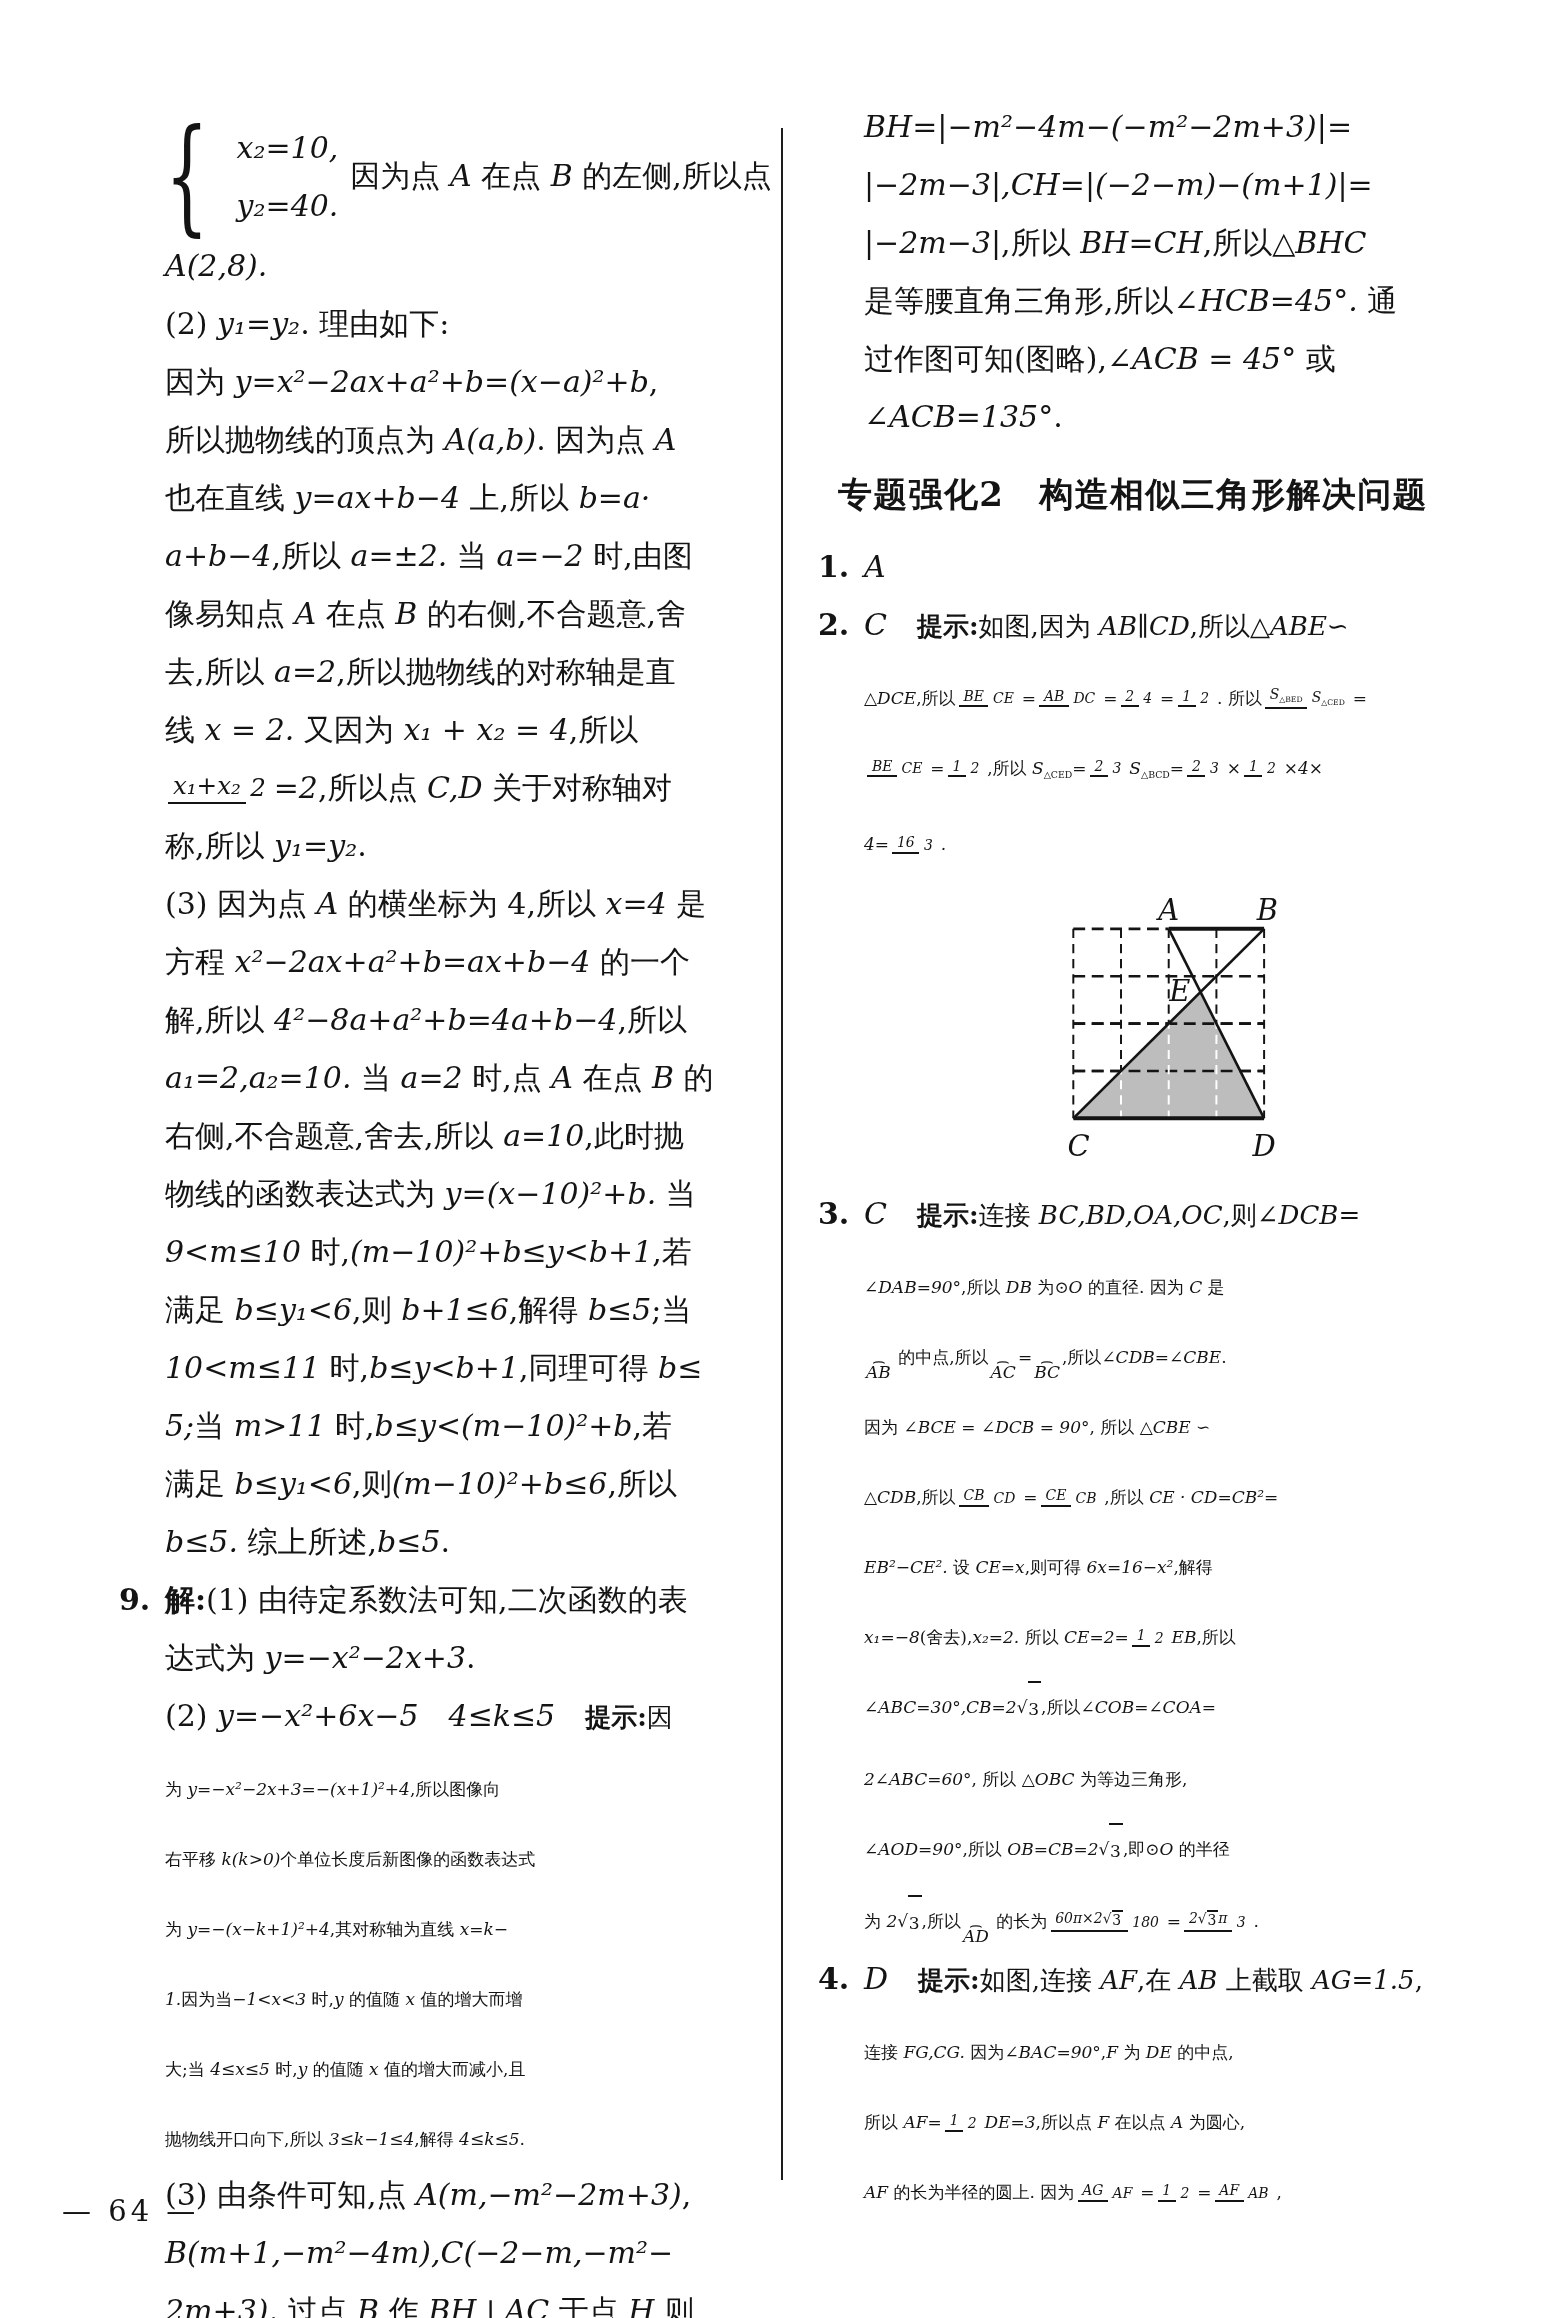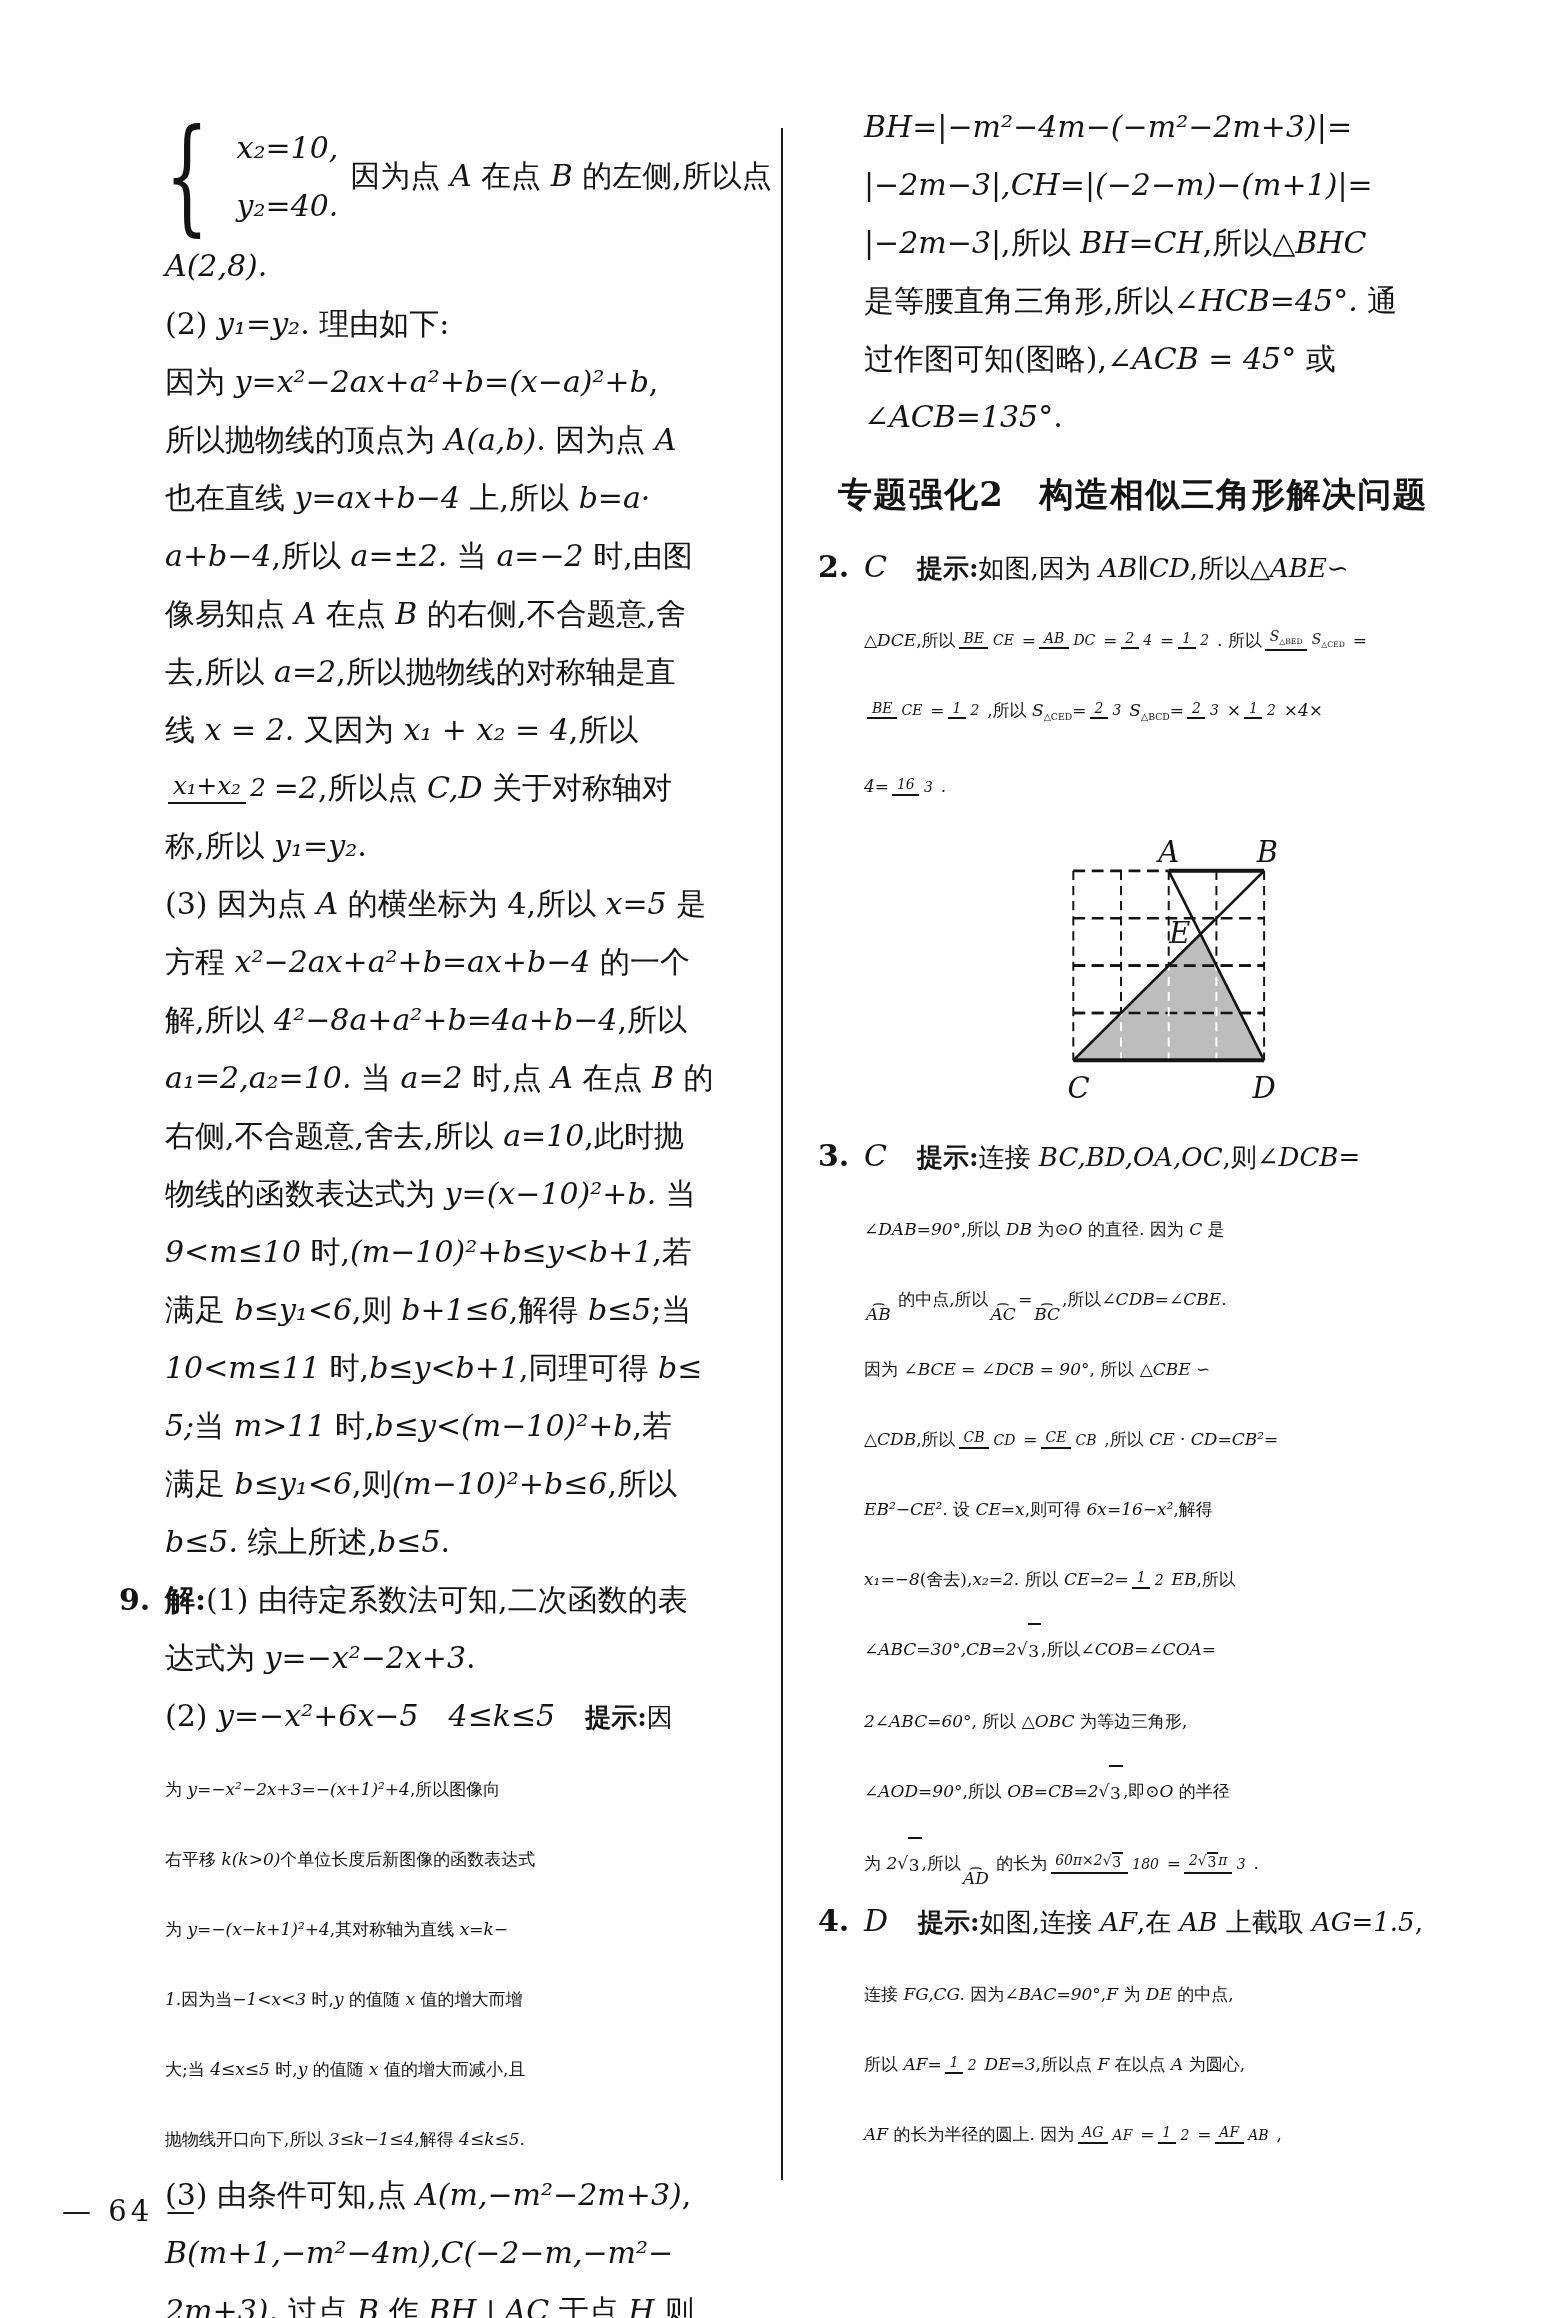--- a/index.html
+++ b/index.html
@@ -64,21 +64,21 @@
       <div class="line"><span class="seg">也在直线 </span><span class="seg m">y=ax+b−4</span><span class="seg"> 上,所以 </span><span class="seg m">b=a·</span></div>
       <div class="line"><span class="seg m">a+b−4</span><span class="seg">,所以 </span><span class="seg m">a=±2.</span><span class="seg"> 当 </span><span class="seg m">a=−2</span><span class="seg"> 时,由图</span></div>
       <div class="line"><span class="seg">像易知点 </span><span class="seg m">A</span><span class="seg"> 在点 </span><span class="seg m">B</span><span class="seg"> 的右侧,不合题意,舍</span></div>
       <div class="line"><span class="seg">去,所以 </span><span class="seg m">a=2</span><span class="seg">,所以抛物线的对称轴是直</span></div>
       <div class="line"><span class="seg">线 </span><span class="seg m">x = 2.</span><span class="seg"> 又因为 </span><span class="seg m">x₁ + x₂ = 4</span><span class="seg">,所以</span></div>
       <div class="line"><span class="frac">
           <span class="fn"><span class="m">x₁+x₂</span></span>
           <span class="fd"><span class="m">2</span></span>
         </span><span class="seg m">=2</span><span class="seg">,所以点 </span><span class="seg m">C,D</span><span class="seg"> 关于对称轴对</span></div>
       <div class="line"><span class="seg">称,所以 </span><span class="seg m">y₁=y₂</span><span class="seg">.</span></div>
-      <div class="line"><span class="seg">(3) 因为点 </span><span class="seg m">A</span><span class="seg"> 的横坐标为 4,所以 </span><span class="seg m">x=5</span><span class="seg"> 是</span></div>
+      <div class="line"><span class="seg">(3) 因为点 </span><span class="seg m">A</span><span class="seg"> 的横坐标为 4,所以 </span><span class="seg m">x=4</span><span class="seg"> 是</span></div>
       <div class="line"><span class="seg">方程 </span><span class="seg m">x²−2ax+a²+b=ax+b−4</span><span class="seg"> 的一个</span></div>
       <div class="line"><span class="seg">解,所以 </span><span class="seg m">4²−8a+a²+b=4a+b−4</span><span class="seg">,所以</span></div>
       <div class="line"><span class="seg m">a₁=2,a₂=10.</span><span class="seg"> 当 </span><span class="seg m">a=2</span><span class="seg"> 时,点 </span><span class="seg m">A</span><span class="seg"> 在点 </span><span class="seg m">B</span><span class="seg"> 的</span></div>
       <div class="line"><span class="seg">右侧,不合题意,舍去,所以 </span><span class="seg m">a=10</span><span class="seg">,此时抛</span></div>
       <div class="line"><span class="seg">物线的函数表达式为 </span><span class="seg m">y=(x−10)²+b.</span><span class="seg"> 当</span></div>
       <div class="line"><span class="seg m">9&lt;m≤10</span><span class="seg"> 时,</span><span class="seg m">(m−10)²+b≤y&lt;b+1</span><span class="seg">,若</span></div>
       <div class="line"><span class="seg">满足 </span><span class="seg m">b≤y₁&lt;6</span><span class="seg">,则 </span><span class="seg m">b+1≤6</span><span class="seg">,解得 </span><span class="seg m">b≤5</span><span class="seg">;当</span></div>
       <div class="line"><span class="seg m">10&lt;m≤11</span><span class="seg"> 时,</span><span class="seg m">b≤y&lt;b+1</span><span class="seg">,同理可得 </span><span class="seg m">b≤</span></div>
       <div class="line"><span class="seg m">5;</span><span class="seg">当 </span><span class="seg m">m&gt;11</span><span class="seg"> 时,</span><span class="seg m">b≤y&lt;(m−10)²+b</span><span class="seg">,若</span></div>
       <div class="line"><span class="seg">满足 </span><span class="seg m">b≤y₁&lt;6</span><span class="seg">,则</span><span class="seg m">(m−10)²+b≤6</span><span class="seg">,所以</span></div>
@@ -103,20 +103,21 @@
     <div>
         <div class="line"><span class="seg m">BH=|−m²−4m−(−m²−2m+3)|=</span></div>
         <div class="line"><span class="seg m">|−2m−3|,CH=|(−2−m)−(m+1)|=</span></div>
         <div class="line"><span class="seg m">|−2m−3|</span><span class="seg">,所以 </span><span class="seg m">BH=CH</span><span class="seg">,所以</span><span class="seg m">△BHC</span></div>
         <div class="line"><span class="seg">是等腰直角三角形,所以</span><span class="seg m">∠HCB=45°.</span><span class="seg"> 通</span></div>
         <div class="line"><span class="seg">过作图可知(图略),</span><span class="seg m">∠ACB = 45°</span><span class="seg"> 或</span></div>
         <div class="line"><span class="seg m">∠ACB=135°</span><span class="seg">.</span></div>
       </div>
     <div class="heading">专题强化2　构造相似三角形解决问题</div>
     <div>
+        <div class="line"><span class="num">1.</span><span class="seg m">A</span></div>
         <div class="line"><span class="num">2.</span><span class="seg m">C</span><span class="seg">　</span><span class="seg b hint">提示:</span><span class="seg hint">如图,因为 </span><span class="seg m hint">AB∥CD</span><span class="seg hint">,所以</span><span class="seg m hint">△ABE∽</span></div>
         <div class="line hint"><span class="seg m">△DCE</span><span class="seg">,所以</span><span class="frac">
             <span class="fn"><span class="m">BE</span></span>
             <span class="fd"><span class="m">CE</span></span>
           </span><span class="seg m">=</span><span class="frac">
             <span class="fn"><span class="m">AB</span></span>
             <span class="fd"><span class="m">DC</span></span>
           </span><span class="seg m">=</span><span class="frac">
             <span class="fn"><span class="m">2</span></span>
             <span class="fd"><span class="m">4</span></span>

